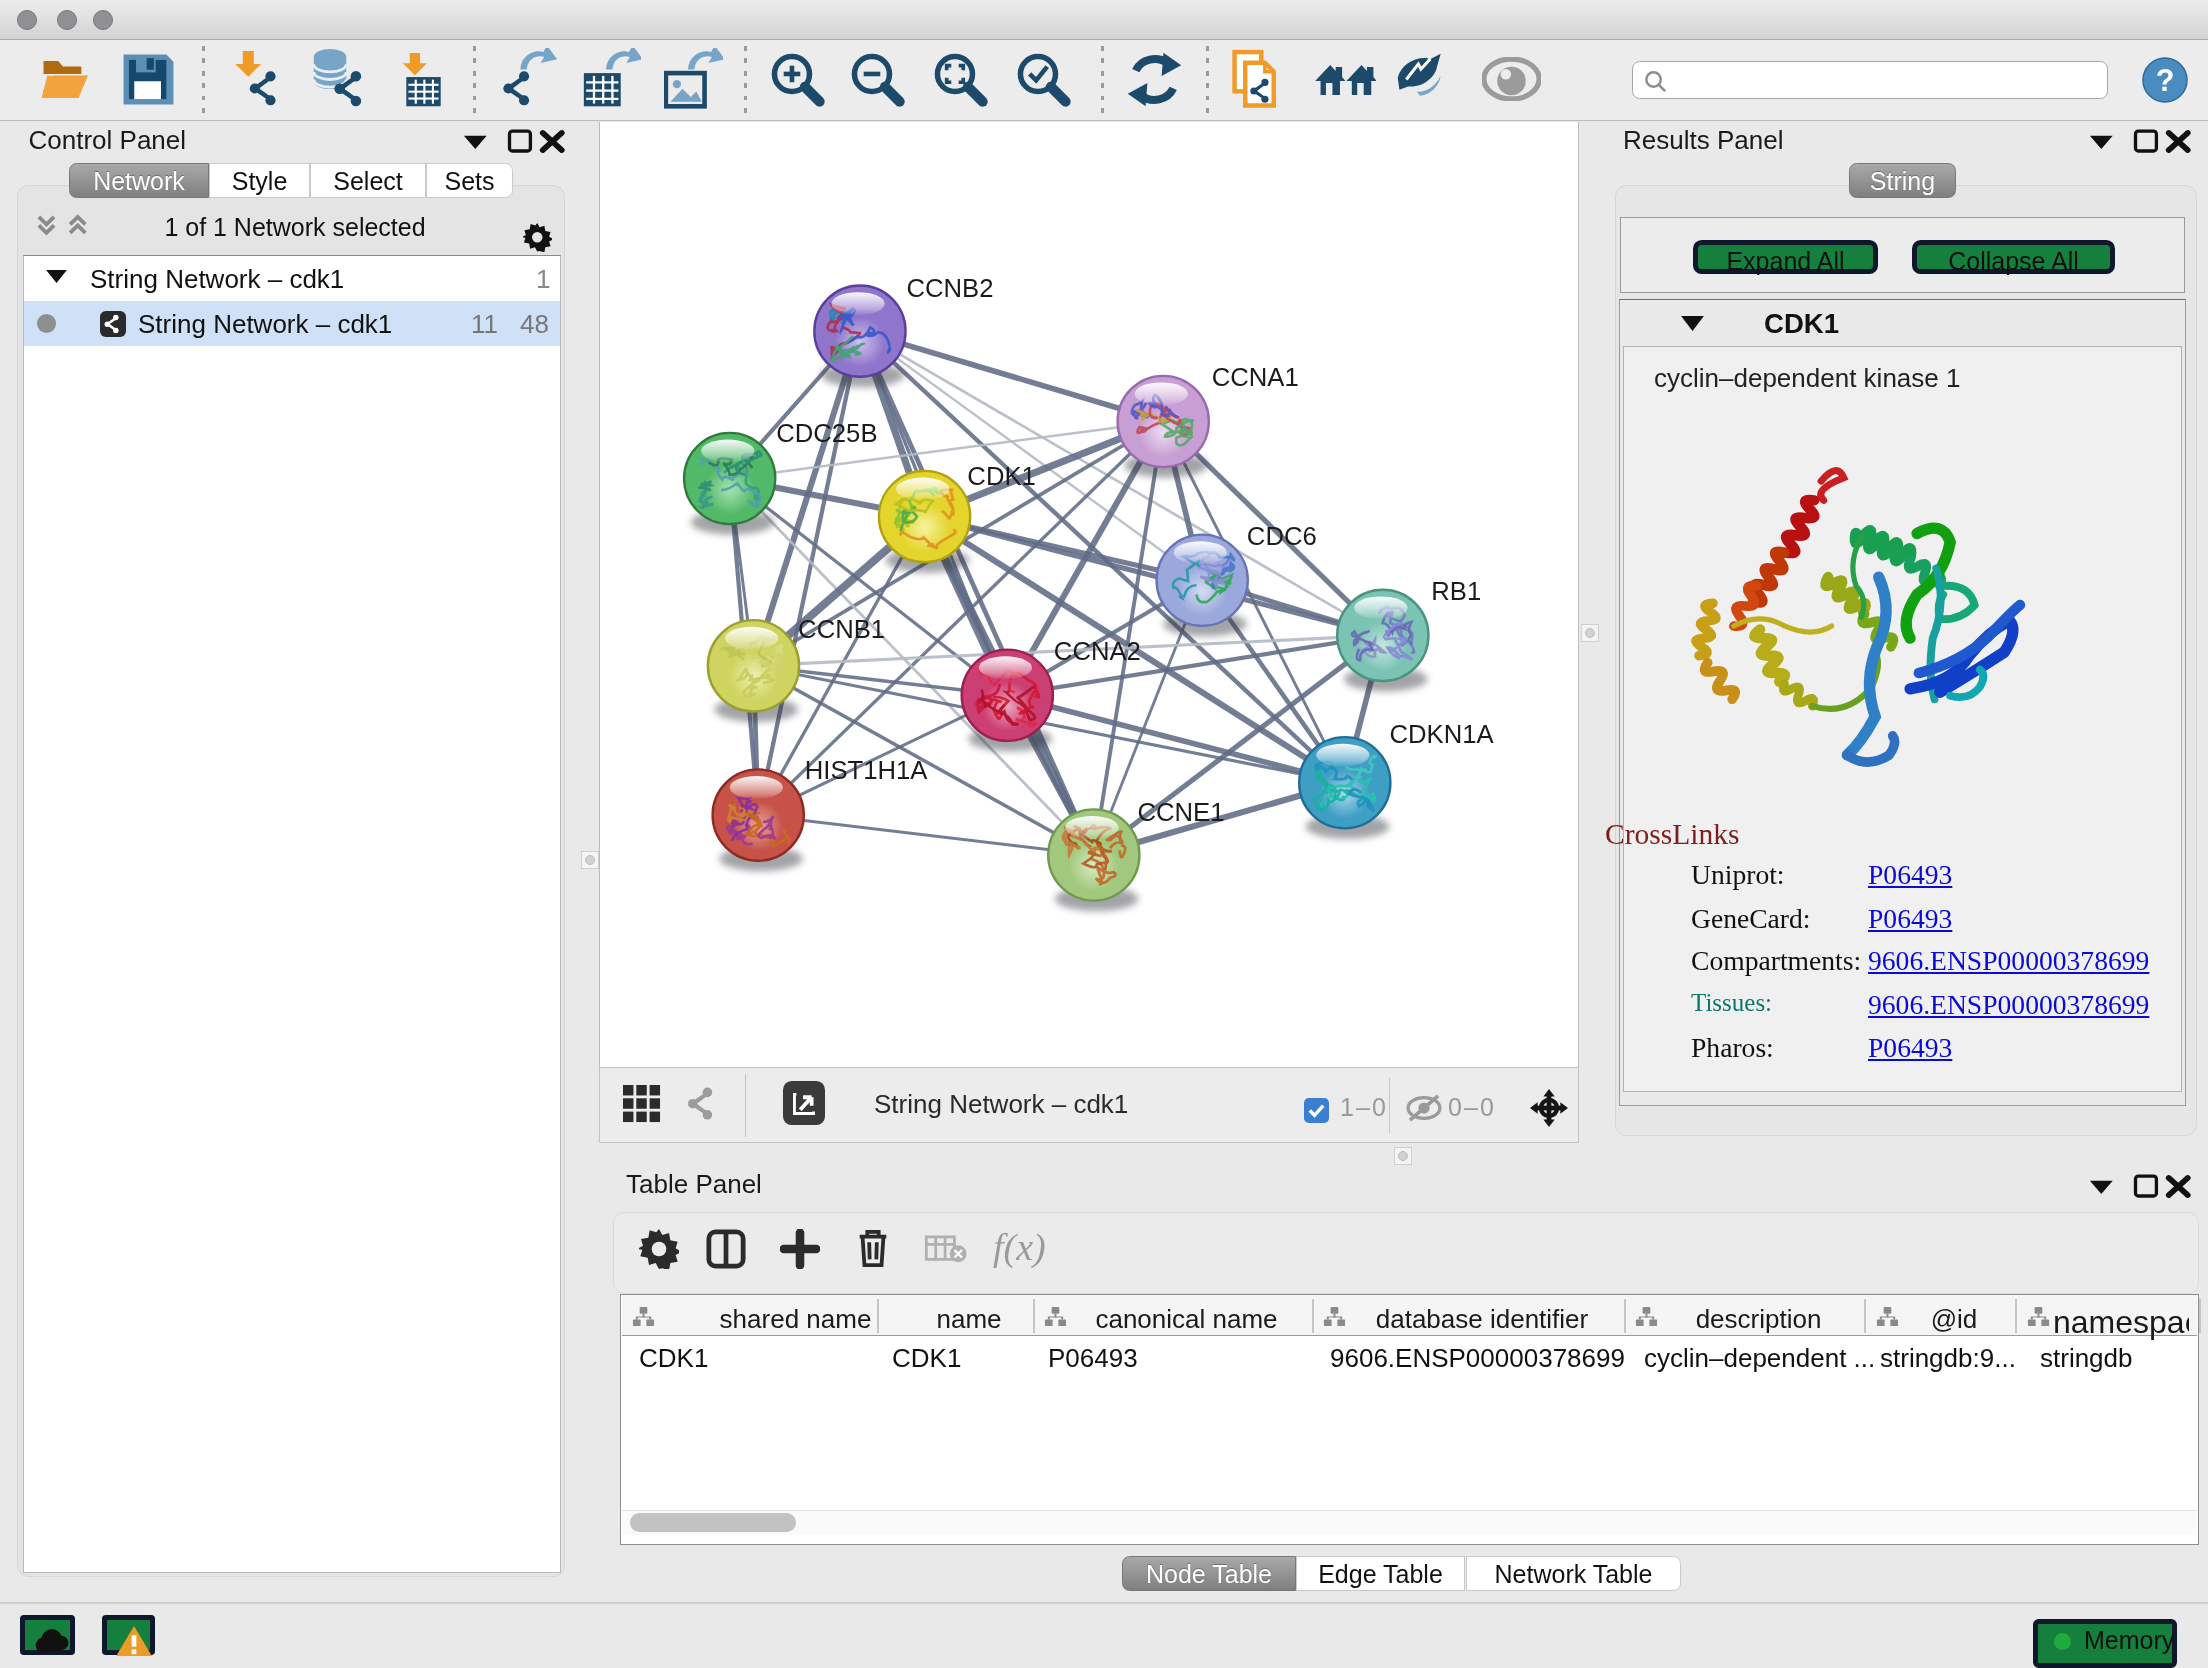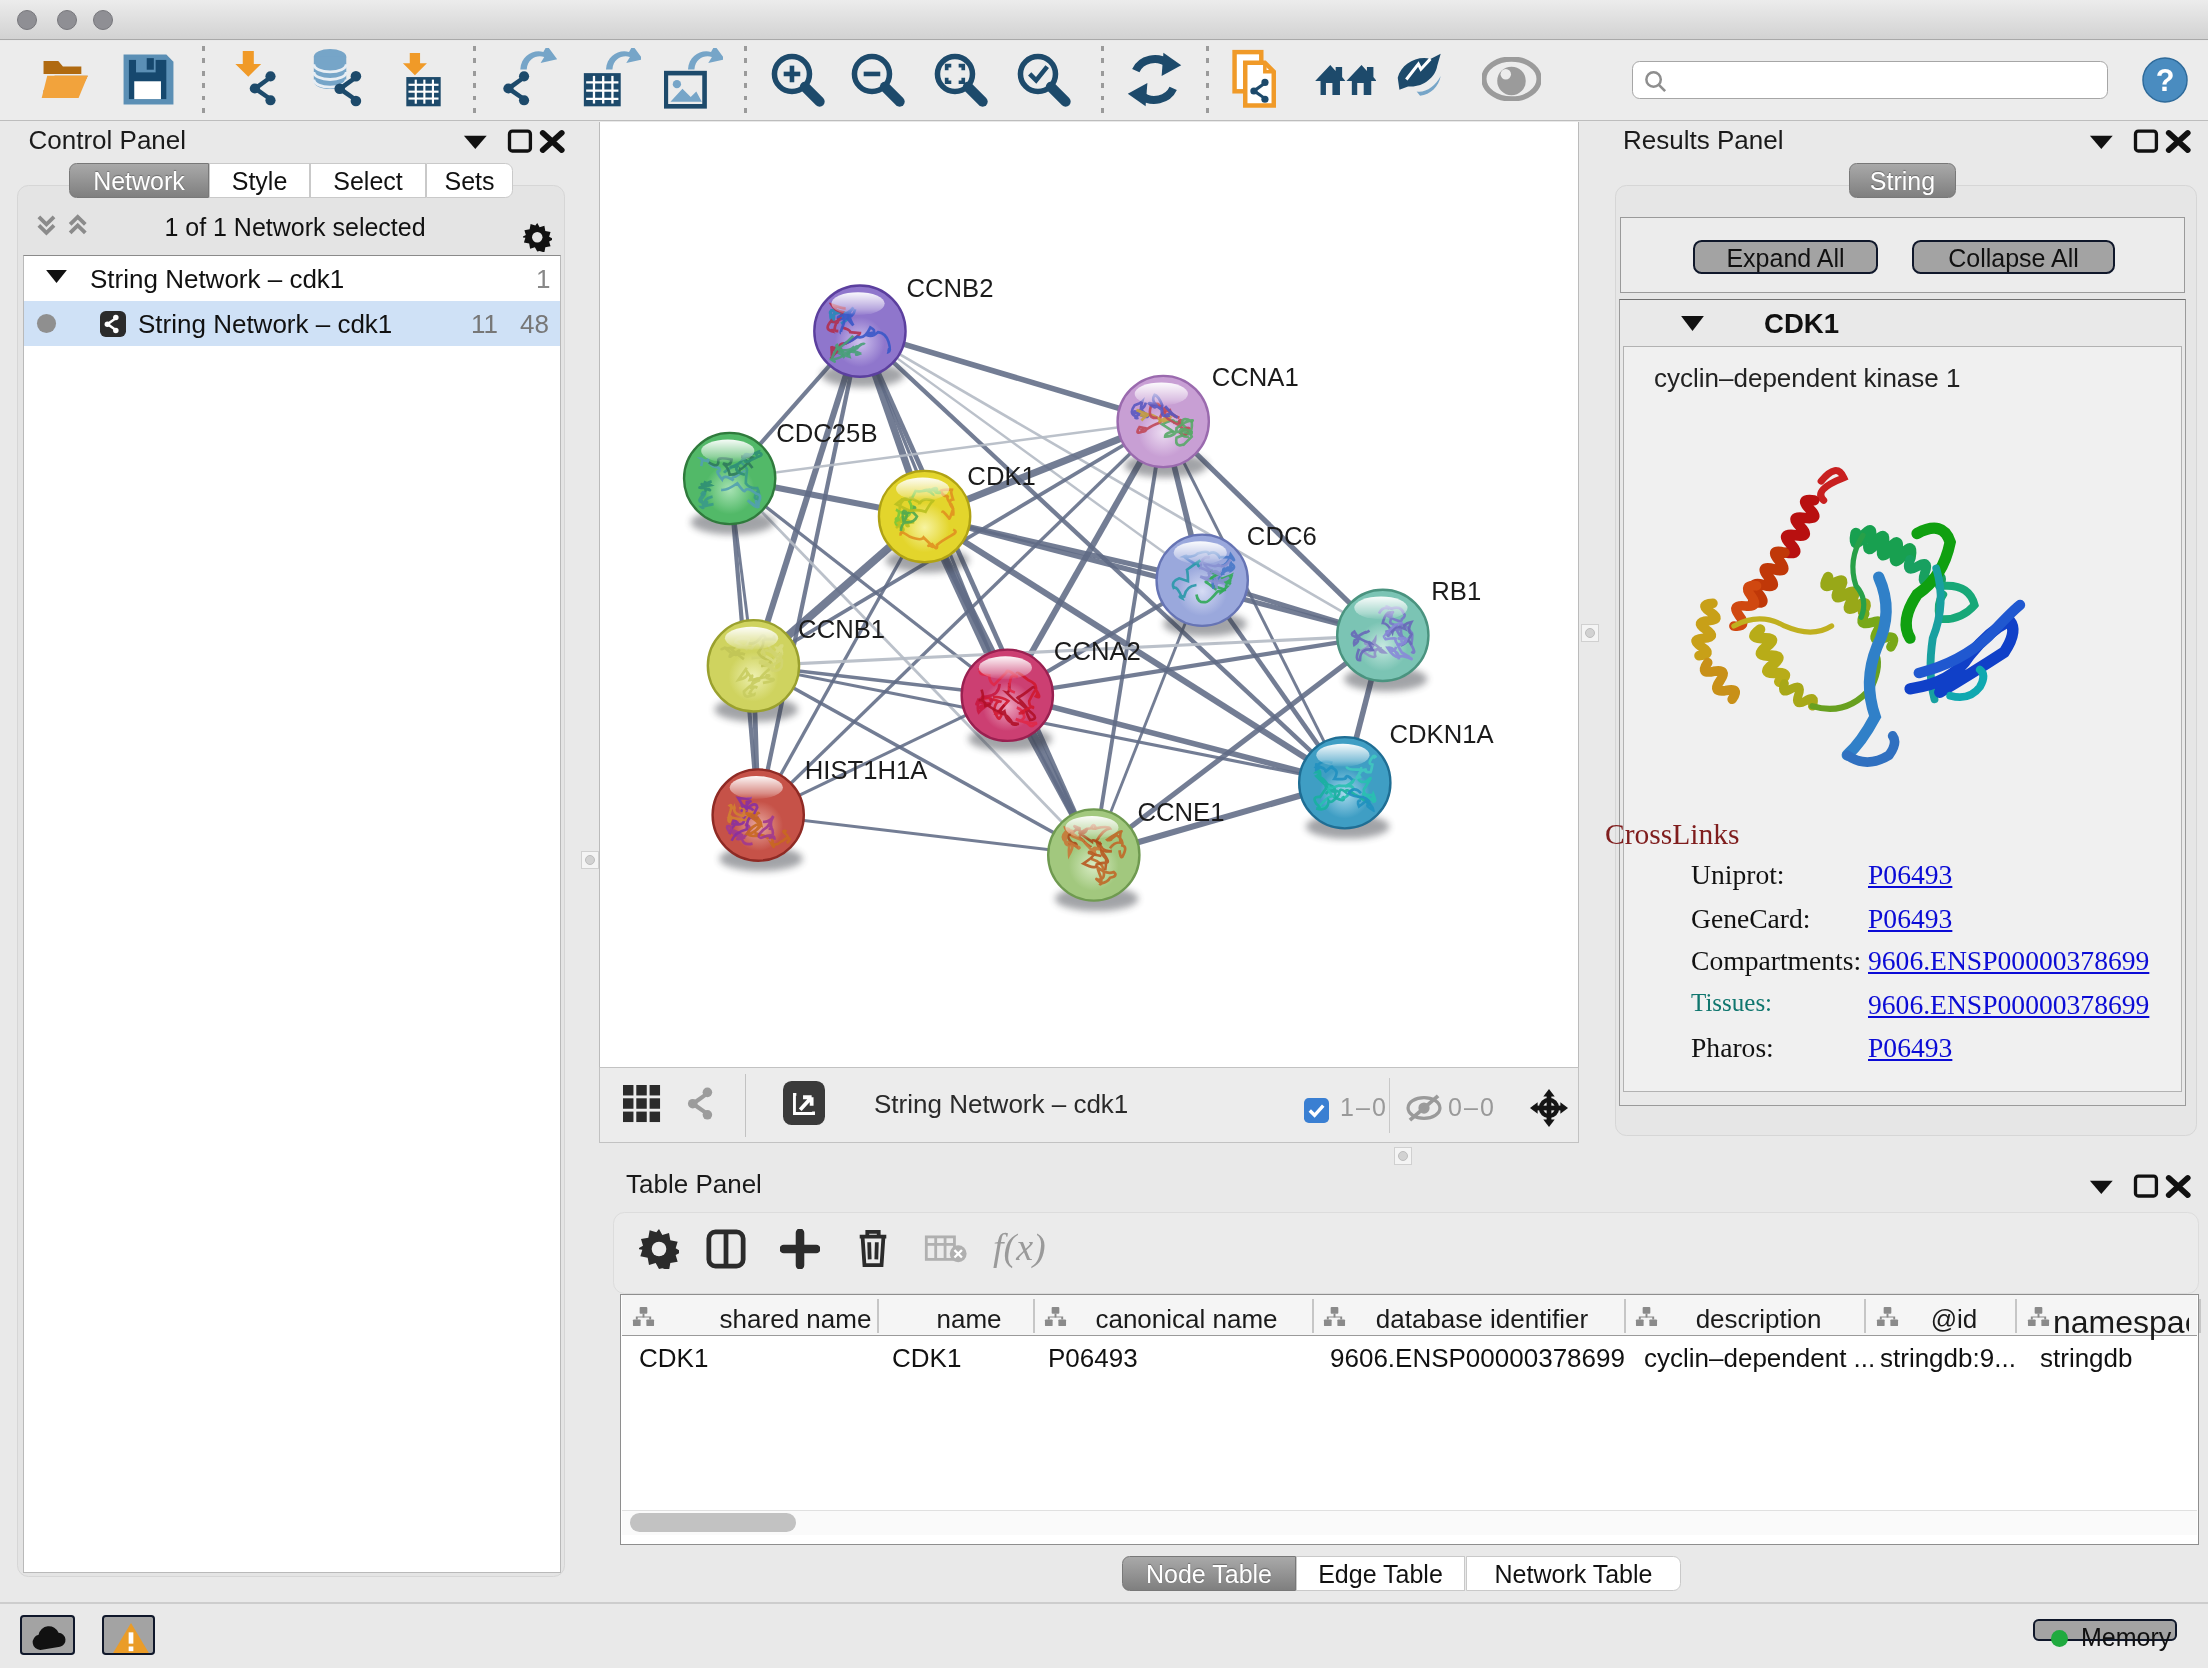--- a/index.html
+++ b/index.html
@@ -5,21 +5,21 @@
 .abs {position:absolute}
 .titlebar {left:0;top:0;width:2208px;height:40px;background:linear-gradient(#ececec,#d2d2d2);border-bottom:1px solid #a9a9a9}
 .tl {width:20px;height:20px;border-radius:50%;background:#8f8f94;border:1px solid #77777c;top:9.5px}
 .wtitle {width:100%;text-align:center;top:5.7px;font-size:26px;font-weight:bold;color:#3a3a3a}
 .toolbar {left:0;top:41px;width:2208px;height:80px;background:#ececec;border-bottom:1.9px solid #bdbdbd}
 .vsep {position:absolute;top:4.8px;height:70px;width:2.9px;background-image:repeating-linear-gradient(#9a9a9a 0 4.8px,rgba(0,0,0,0) 4.8px 12.4px)}
 .searchbox {left:1632px;top:20px;width:476px;height:38px;background:#fff;border:1.9px solid #a6a6a6;border-radius:7.6px}
 .panel-title {font-size:26px;color:#1a1a1a}
 .tab {position:absolute;height:35px;line-height:34px;text-align:center;font-size:25px;background:#fff;border:1px solid #c9c9c9;color:#111;z-index:3}
 .tab.sel {background:linear-gradient(#a9a9a9,#7f7f7f);color:#fff;border-color:#787878;text-shadow:0 -1px 1px rgba(0,0,0,0.3)}
-.btn {position:absolute;background:#a3a3a3;border:2px solid #0f172a;border-radius:8.6px;text-align:center;font-size:25px;color:#111}
+.btn {position:absolute;background:#15803d;border:5px solid #0f172a;border-radius:8.6px;text-align:center;font-size:25px;color:#111}
 .serif {font-family:"Liberation Serif",serif}
 a.lnk {color:#0b0bd6;text-decoration:underline}
 </style></head><body>
 
 <div class="titlebar abs">
 <div class="abs tl" style="left:17px"></div>
     <div class="abs tl" style="left:57px"></div>
     <div class="abs tl" style="left:93px"></div>
 </div>
 
@@ -820,16 +820,16 @@
       <path d="M10 26 a8 8 0 0 1 -2 -15.8 A11 11 0 0 1 29 8 a7.5 7.5 0 0 1 1.5 14.8 Z" fill="#111"></path>
     </svg>
   </div>
 <div class="btn" style="left:102px;top:1615px;width:53px;height:40px;border-radius:3.8px">
 <svg style="position:absolute;left:7.6px;top:4.8px" width="38" height="32" viewBox="0 0 40 34">
       <path d="M20 1 L39 33 H1 Z" fill="#ea9c28"></path>
       <rect x="17.5" y="11" width="5" height="12" fill="#fff"></rect>
       <rect x="17.5" y="26" width="5" height="5" fill="#fff"></rect>
     </svg>
   </div>
-<div class="btn" style="left:2033px;top:1619px;width:144px;height:22px;border-radius:5.7px;text-align:left">
+<div class="btn" style="left:2033px;top:1619px;width:144px;height:49px;border-radius:5.7px;text-align:left">
 <span style="position:absolute;left:16px;top:8.6px;width:17px;height:17px;border-radius:50%;background:#1faa3e"></span>
 <span style="position:absolute;left:46px;top:1.9px;font-size:25px">Memory</span>
   </div>
 
 </body></html>

